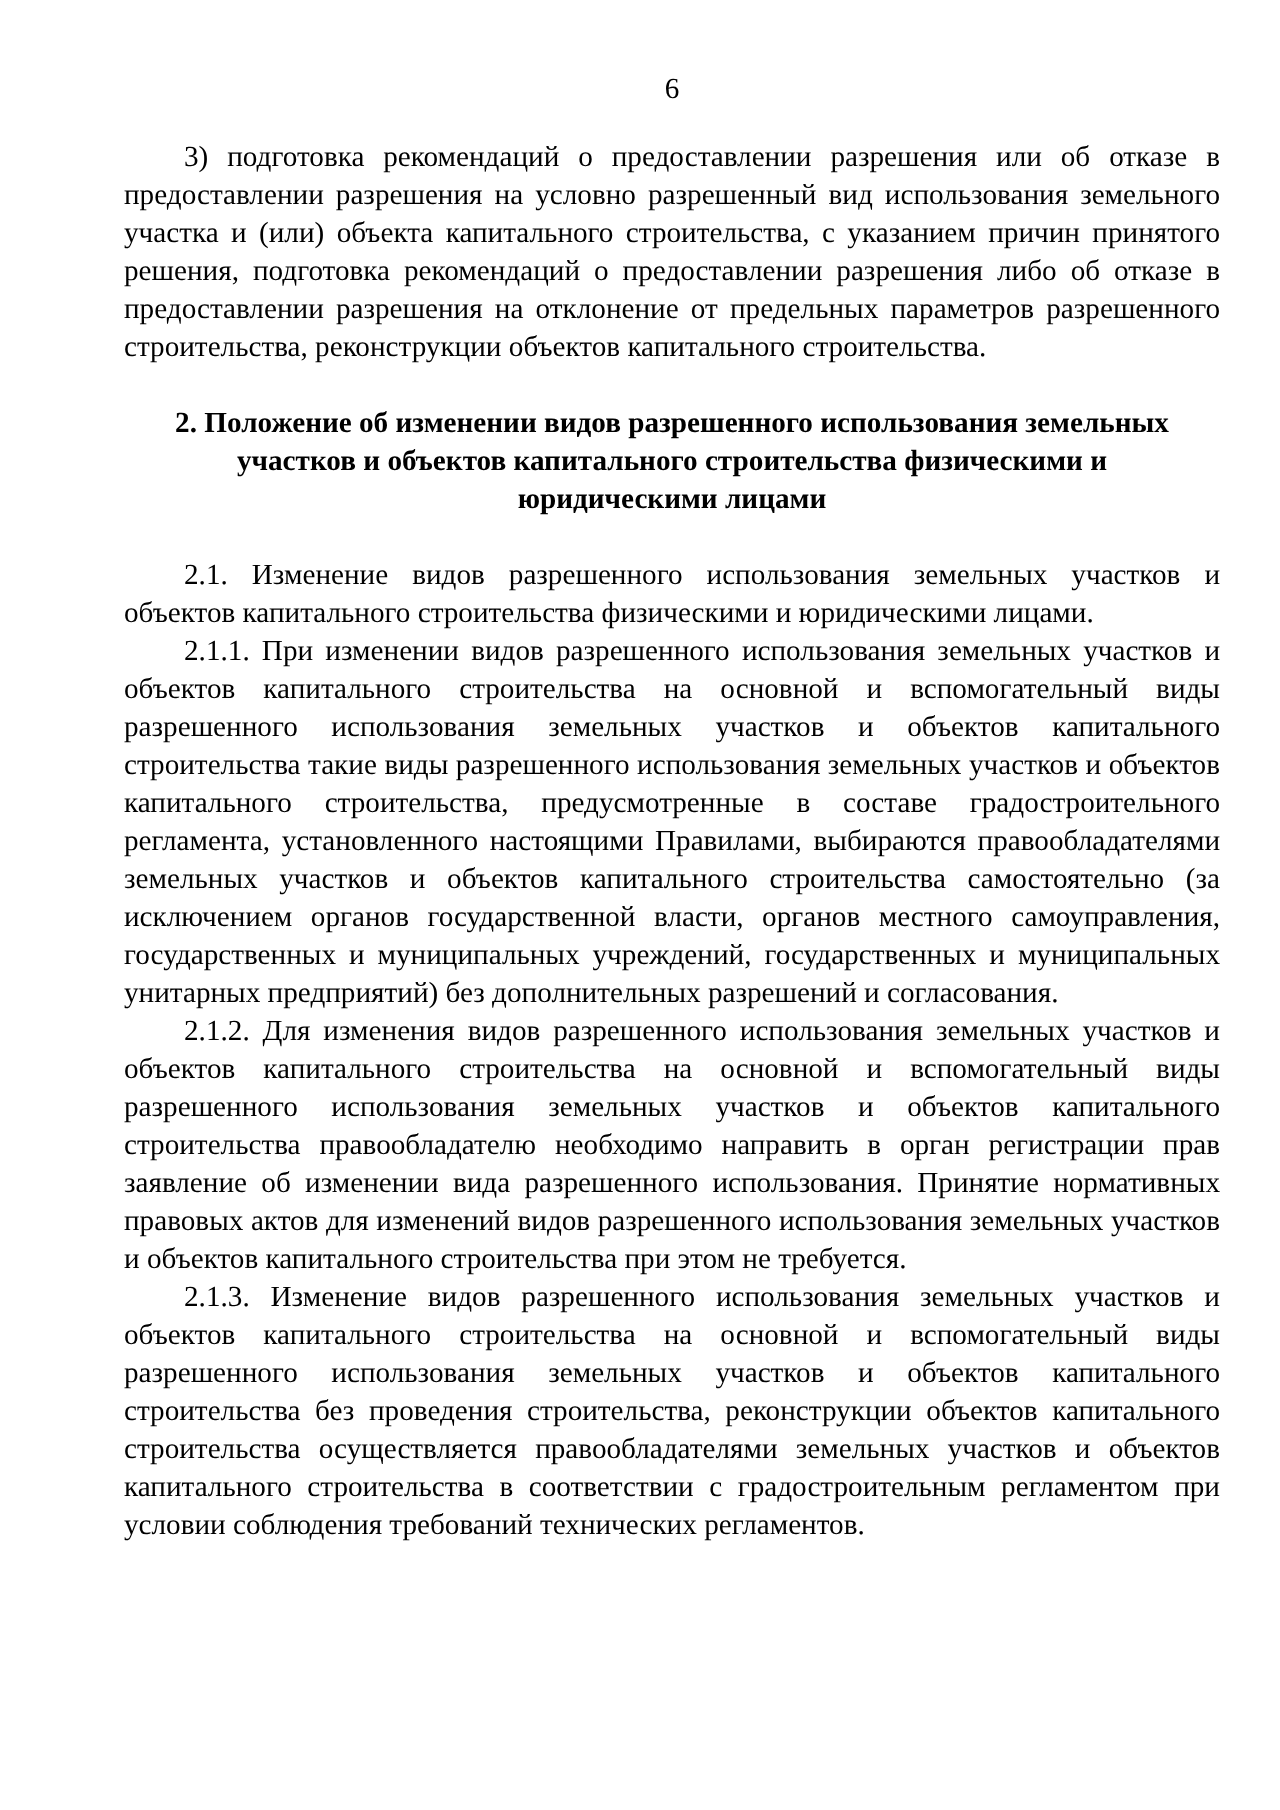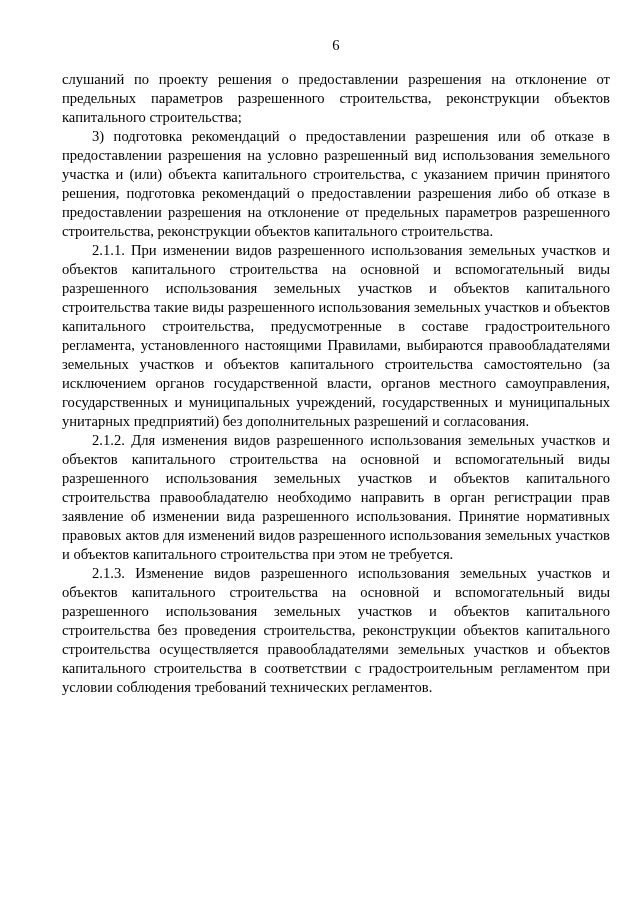--- a/index.html
+++ b/index.html
@@ -40,25 +40,26 @@
     margin-bottom: 19px;
     padding: 0 8px;
   }
 </style>
 </head>
 <body>
 
 <div class="page">
   <div class="page-number">6</div>
 
-  <p class="para no-indent">слушаний по проекту решения о предоставлении разрешения на отклонение от предельных параметров разрешенного строительства, реконструкции объектов капитального строительства;</p>
 
   <p class="para">3)  подготовка рекомендаций о предоставлении разрешения или об отказе в предоставлении разрешения на условно разрешенный вид использования земельного участка и (или) объекта капитального строительства, с указанием причин принятого решения, подготовка рекомендаций о предоставлении разрешения либо об отказе в предоставлении разрешения на отклонение от предельных параметров разрешенного строительства, реконструкции объектов капитального строительства.</p>
 
+  <h2 class="section-heading">2. Положение об изменении видов разрешенного использования земельных участков и объектов капитального строительства физическими и юридическими лицами</h2>
 
+  <p class="para">2.1. Изменение видов разрешенного использования земельных участков и объектов капитального строительства физическими и юридическими лицами.</p>
 
   <p class="para">2.1.1. При изменении видов разрешенного использования земельных участков и объектов капитального строительства на основной и вспомогательный виды разрешенного использования земельных участков и объектов капитального строительства такие виды разрешенного использования земельных участков и объектов капитального строительства, предусмотренные в составе градостроительного регламента, установленного настоящими Правилами, выбираются правообладателями земельных участков и объектов капитального строительства самостоятельно (за исключением органов государственной власти, органов местного самоуправления, государственных и муниципальных учреждений, государственных и муниципальных унитарных предприятий) без дополнительных разрешений и согласования.</p>
 
   <p class="para">2.1.2. Для изменения видов разрешенного использования земельных участков и объектов капитального строительства на основной и вспомогательный виды разрешенного использования земельных участков и объектов капитального строительства правообладателю необходимо направить в орган регистрации прав заявление об изменении вида разрешенного использования. Принятие нормативных правовых актов для изменений видов разрешенного использования земельных участков и объектов капитального строительства при этом не требуется.</p>
 
   <p class="para">2.1.3. Изменение видов разрешенного использования земельных участков и объектов капитального строительства на основной и вспомогательный виды разрешенного использования земельных участков и объектов капитального строительства без проведения строительства, реконструкции объектов капитального строительства осуществляется правообладателями земельных участков и объектов капитального строительства в соответствии с градостроительным регламентом при условии соблюдения требований технических регламентов.</p>
 
 </div>
 
 </body></html>

